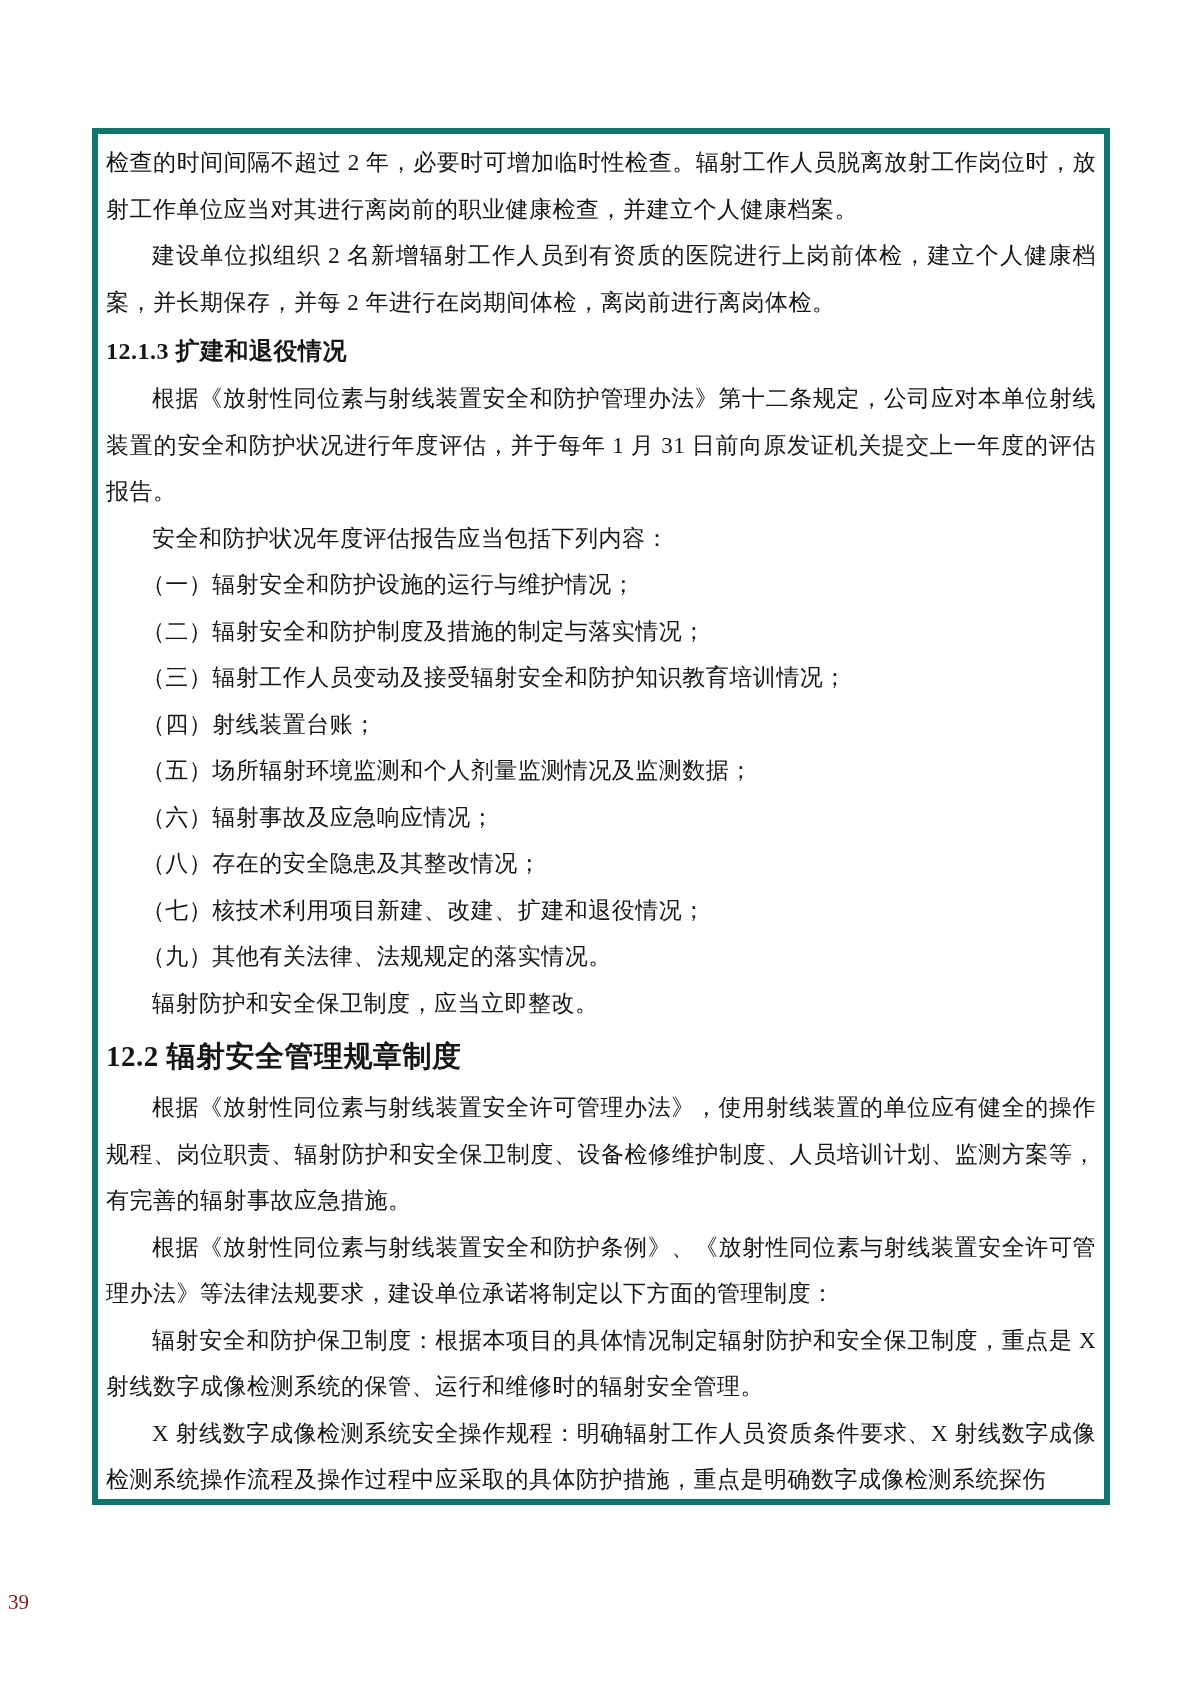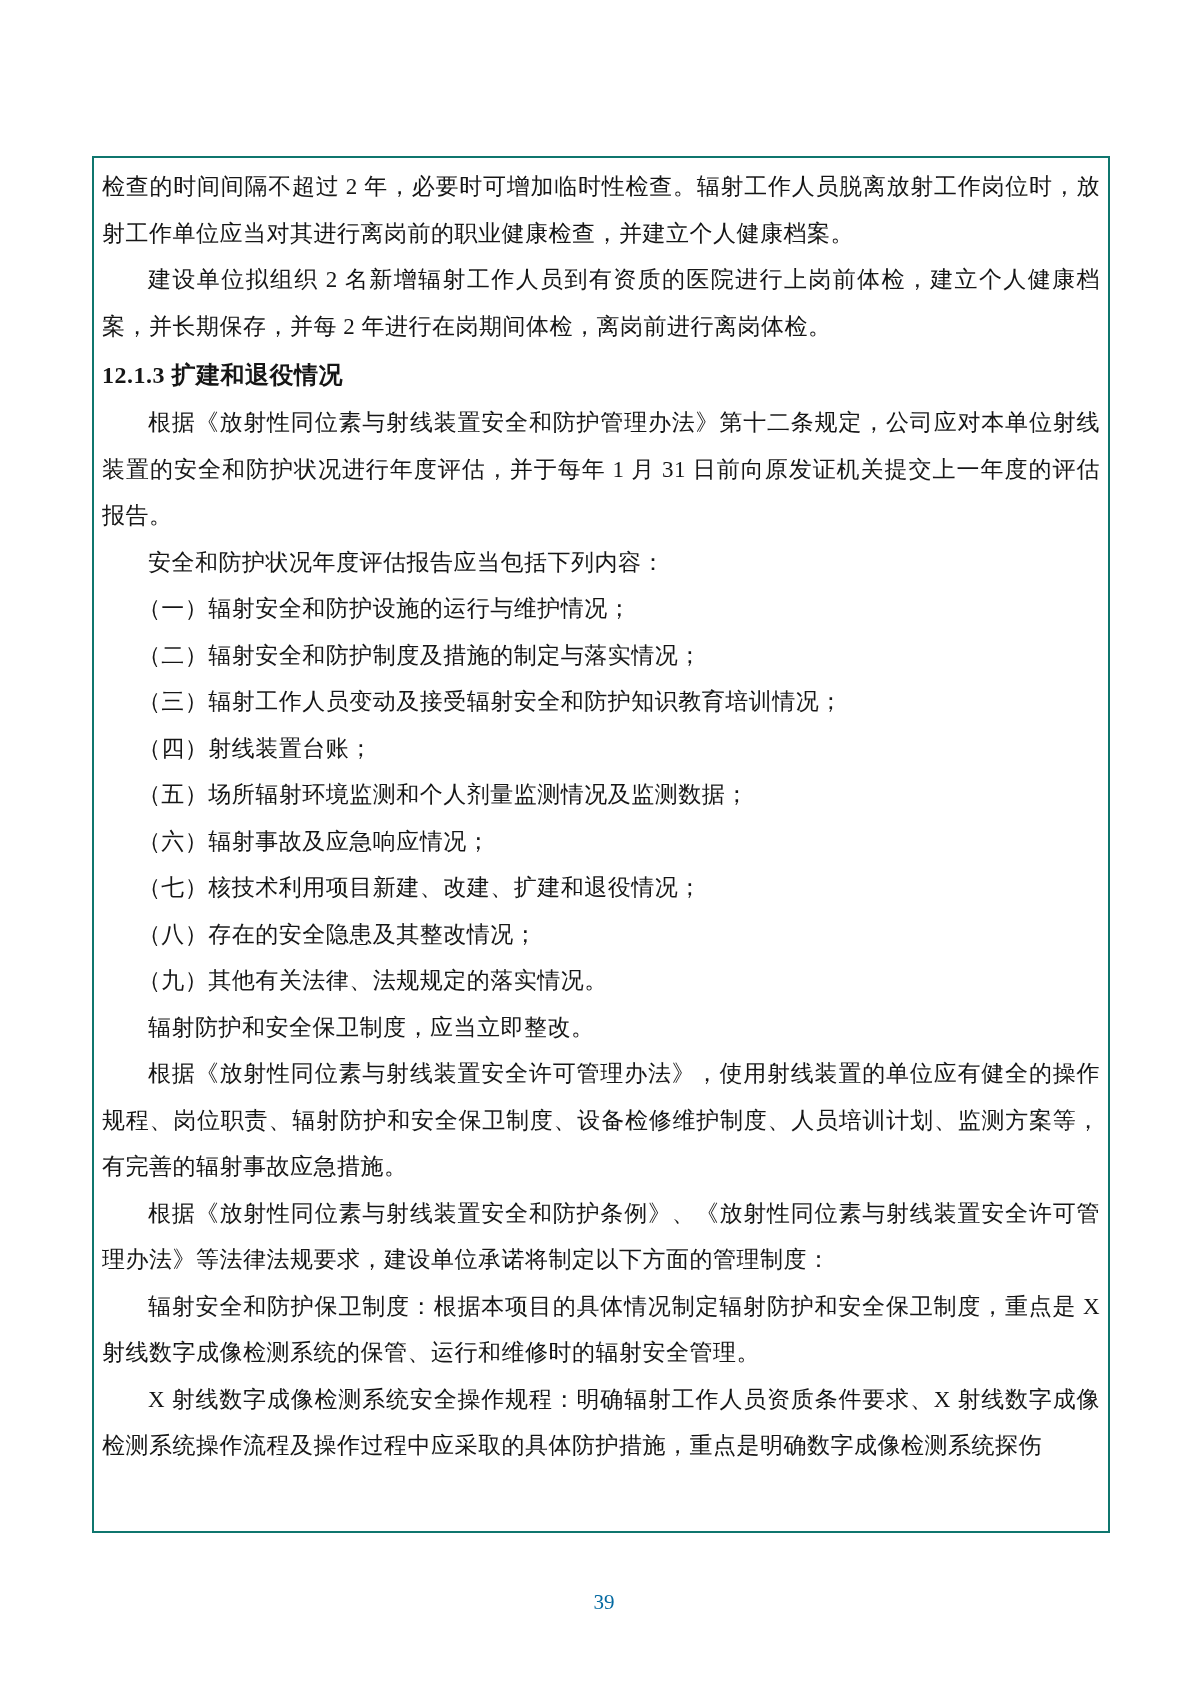--- a/index.html
+++ b/index.html
@@ -11,25 +11,25 @@
     position: relative;
     width: 1200px;
     height: 1697px;
     font-family: "Liberation Serif", "DejaVu Serif", serif;
     color: #161616;
     overflow: hidden;
   }
   .doc-box {
     position: absolute;
     left: 92px;
-    top: 156px;
+    top: 128px;
     width: 1018px;
     height: 1377px;
     box-sizing: border-box;
-    border: 2px solid #0f766e;
+    border: 6px solid #0f766e;
     padding: 6px 8px 0 8px;
     overflow: hidden;
     background: #ffffff;
   }
   p.para {
     margin: 0;
     font-size: 23px;
     line-height: 46.5px;
     text-align: justify;
     letter-spacing: 0.5px;
@@ -49,23 +49,22 @@
     line-height: 58px;
     font-weight: bold;
     letter-spacing: 0.5px;
   }
   strong.lead { font-weight: normal; }
   .page-number {
     position: absolute;
     left: 8px;
     right: 0;
     top: 1590px;
-    text-align: center;
     font-size: 21px;
-    color: #0369a1;
+    color: #7f1d1d;
   }
 </style>
 </head>
 <body>
 
 <div class="doc-box">
 
   <p class="para">检查的时间间隔不超过 2 年，必要时可增加临时性检查。辐射工作人员脱离放射工作岗位时，放射工作单位应当对其进行离岗前的职业健康检查，并建立个人健康档案。</p>
 
   <p class="para indent">建设单位拟组织 2 名新增辐射工作人员到有资质的医院进行上岗前体检，建立个人健康档案，并长期保存，并每 2 年进行在岗期间体检，离岗前进行离岗体检。</p>
@@ -75,26 +74,27 @@
   <p class="para indent">根据《放射性同位素与射线装置安全和防护管理办法》第十二条规定，公司应对本单位射线装置的安全和防护状况进行年度评估，并于每年 1 月 31 日前向原发证机关提交上一年度的评估报告。</p>
 
   <p class="para indent">安全和防护状况年度评估报告应当包括下列内容：</p>
 
   <p class="para list-item">（一）辐射安全和防护设施的运行与维护情况；</p>
   <p class="para list-item">（二）辐射安全和防护制度及措施的制定与落实情况；</p>
   <p class="para list-item">（三）辐射工作人员变动及接受辐射安全和防护知识教育培训情况；</p>
   <p class="para list-item">（四）射线装置台账；</p>
   <p class="para list-item">（五）场所辐射环境监测和个人剂量监测情况及监测数据；</p>
   <p class="para list-item">（六）辐射事故及应急响应情况；</p>
+  <p class="para list-item">（八）存在的安全隐患及其整改情况；</p>
   <p class="para list-item">（七）核技术利用项目新建、改建、扩建和退役情况；</p>
-  <p class="para list-item">（八）存在的安全隐患及其整改情况；</p>
   <p class="para list-item">（九）其他有关法律、法规规定的落实情况。</p>
 
   <p class="para indent">辐射防护和安全保卫制度，应当立即整改。</p>
 
+  <h2 class="sec-heading">12.2 辐射安全管理规章制度</h2>
 
   <p class="para indent">根据《放射性同位素与射线装置安全许可管理办法》，使用射线装置的单位应有健全的操作规程、岗位职责、辐射防护和安全保卫制度、设备检修维护制度、人员培训计划、监测方案等，有完善的辐射事故应急措施。</p>
 
   <p class="para indent">根据《放射性同位素与射线装置安全和防护条例》、《放射性同位素与射线装置安全许可管理办法》等法律法规要求，建设单位承诺将制定以下方面的管理制度：</p>
 
   <p class="para indent">
     <strong class="lead">辐射安全和防护保卫制度：</strong><span>根据本项目的具体情况制定辐射防护和安全保卫制度，重点是 X 射线数字成像检测系统的保管、运行和维修时的辐射安全管理。</span>
   </p>
 
   <p class="para indent">

